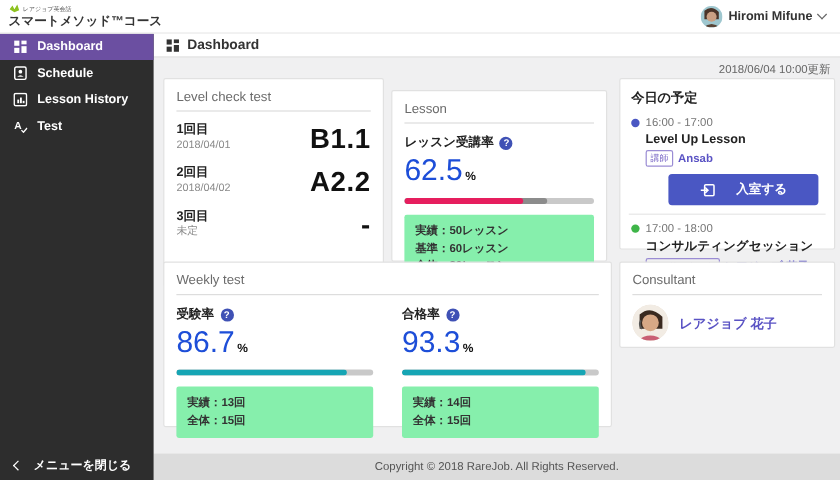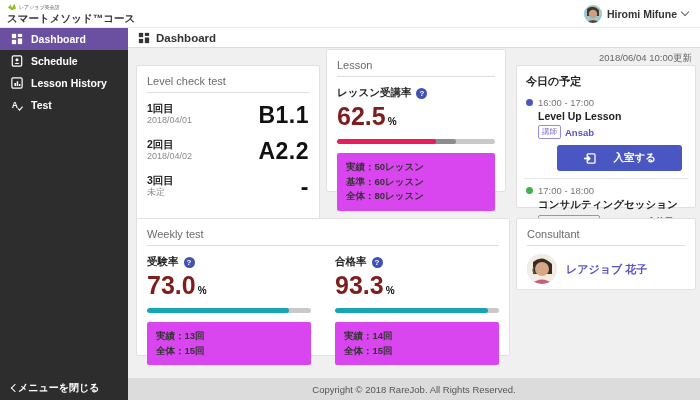--- a/index.html
+++ b/index.html
@@ -16,50 +16,50 @@
   .user-menu { margin-left:auto; display:flex; align-items:center; gap:5px; padding-right:12px; cursor:pointer; }
   .user-avatar { width:18px; height:18px; border-radius:50%; overflow:hidden; background:#cfe3e8; }
   .user-name { font-size:10.5px; font-weight:bold; color:#333; }
   .chev-down { width:6px; height:6px; border-right:1.5px solid #666; border-bottom:1.5px solid #666; transform:rotate(45deg); margin-top:-3px; }
 
   
   .sidebar { position:absolute; top:28px; left:0; width:128px; height:372px; background:#2d2d2d; z-index:4; }
   .nav-item { display:flex; align-items:center; gap:8px; height:22px; padding-left:10px; color:#fff; font-size:10.5px; font-weight:bold; cursor:pointer; }
   .nav-item.active { background:#6b4fa1; }
   .nav-ic { width:13px; height:13px; flex:0 0 13px; display:flex; align-items:center; justify-content:center; }
-  .close-menu { position:absolute; bottom:0; left:0; width:128px; height:24px; display:flex; align-items:center; gap:0; padding-left:12px; color:#fff; font-size:10px; font-weight:bold; cursor:pointer; }
+  .close-menu { position:absolute; bottom:0; left:0; width:128px; height:24px; display:flex; align-items:center; gap:10px; padding-left:12px; color:#fff; font-size:10px; font-weight:bold; cursor:pointer; }
   .chev-left { width:6px; height:6px; border-left:1.5px solid #fff; border-bottom:1.5px solid #fff; transform:rotate(45deg); }
 
   
   .titlebar { position:absolute; top:28px; left:128px; width:572px; height:20px; background:#fff; border-bottom:1px solid #ddd; display:flex; align-items:center; gap:6px; padding-left:9px; z-index:3; }
   .titlebar-text { font-size:11.5px; font-weight:bold; color:#333; }
   .updated { position:absolute; top:52px; right:8px; font-size:9.5px; color:#666; }
 
   .card { position:absolute; background:#fff; border:1px solid #e1e1e1; border-radius:2px; padding:9px 10px; }
   .card-title { font-size:11px; color:#6b6b6b; padding-bottom:5px; border-bottom:1px solid #ddd; }
   .card-title.dark { color:#222; font-weight:bold; border-bottom:none; padding-bottom:2px; }
 
   #card-level { left:136px; top:65px; width:184px; height:174px; }
   .lv-row { display:flex; justify-content:space-between; margin-top:9px; }
   .lv-label { font-size:10.5px; font-weight:bold; color:#222; line-height:1.25; }
   .lv-date { font-size:9px; color:#8a8a8a; line-height:1.25; }
   .lv-score { font-size:23px; font-weight:bold; color:#111; letter-spacing:0.5px; }
 
-  #card-lesson { left:326px; top:49px; width:180px; height:143px; }
+  #card-lesson { left:326px; top:75px; width:180px; height:143px; }
   .metric-label { display:flex; align-items:center; gap:5px; font-size:10.5px; font-weight:bold; color:#222; margin-top:9px; }
   .help { width:11px; height:11px; border-radius:50%; background:#3f51b5; color:#fff; font-size:8px; font-weight:bold; display:inline-flex; align-items:center; justify-content:center; cursor:pointer; }
   .metric-value { margin-top:2px; }
-  .metric-value .num { font-size:25px; font-weight:bold; color:#7f1d1d; }
+  .metric-value .num { font-size:25px; font-weight:normal; color:#1d4ed8; }
   .metric-value .unit { font-size:10px; font-weight:bold; color:#111; margin-left:2px; }
   .bar { position:relative; height:5px; border-radius:3px; background:#c9c9c9; margin-top:8px; overflow:hidden; }
   .bar .seg-mid { position:absolute; left:0; top:0; height:5px; border-radius:3px; background:#8c8c8c; }
   .bar .seg-fill { position:absolute; left:0; top:0; height:5px; border-radius:3px; }
   .fill-pink { background:#e61e5e; }
   .fill-teal { background:#16a5b4; }
-  .stats-box { background:#d946ef; border-radius:2px; padding:7px 9px; margin-top:9px; }
+  .stats-box { background:#86efac; border-radius:2px; padding:7px 9px; margin-top:9px; }
   .stats-box div { font-size:9.5px; font-weight:bold; color:#333; line-height:1.55; }
 
   #card-today { left:516px; top:65px; width:180px; height:143px; padding:8px 9px; }
   .sch-item { margin-top:6px; }
   .sch-time-row { display:flex; align-items:center; gap:5px; }
   .dot { width:7px; height:7px; border-radius:50%; flex:0 0 7px; }
   .sch-time { font-size:9.5px; color:#777; }
   .sch-name { font-size:10.5px; font-weight:bold; color:#222; margin:2px 0 3px 12px; white-space:nowrap; }
   .sch-meta { display:flex; align-items:center; gap:4px; margin-left:12px; }
   .badge { font-size:7.5px; color:#7a68c6; border:1px solid #9a8cd4; border-radius:2px; padding:1px 3px; white-space:nowrap; }
@@ -254,21 +254,21 @@
 
   <div class="card" id="card-weekly">
     <div class="card-title">Weekly test</div>
     <div class="weekly-cols">
       <div class="wcol">
         <div class="metric-label">
           <span>受験率</span>
           <span class="help">?</span>
         </div>
         <div class="metric-value">
-          <span class="num">73.0</span><span class="unit">%</span>
+          <span class="num">86.7</span><span class="unit">%</span>
         </div>
         <div class="bar">
           <span class="seg-fill fill-teal" style="width: 86.7%;"></span>
         </div>
         <div class="stats-box">
           <div>実績：13回</div>
           <div>全体：15回</div>
         </div>
       </div>
       <div class="wcol">

